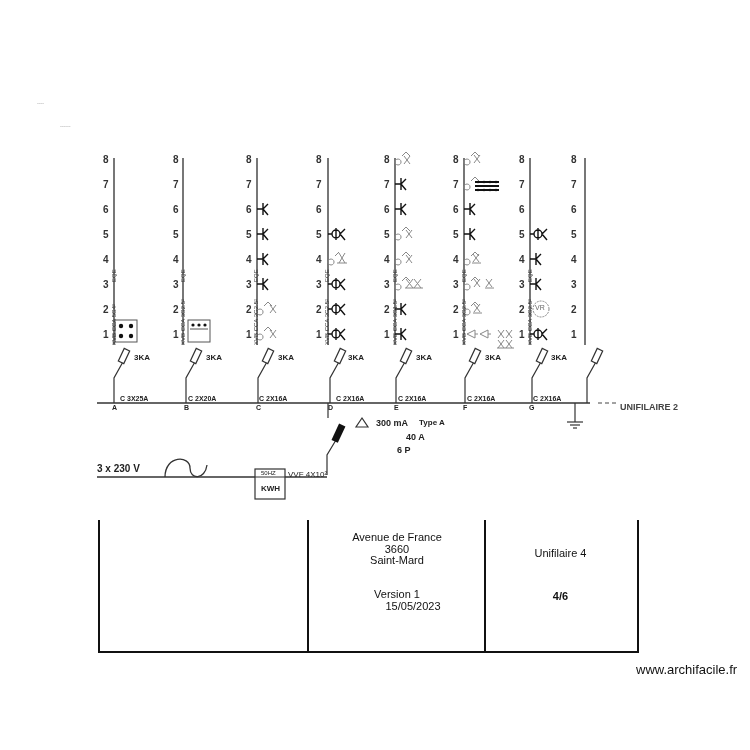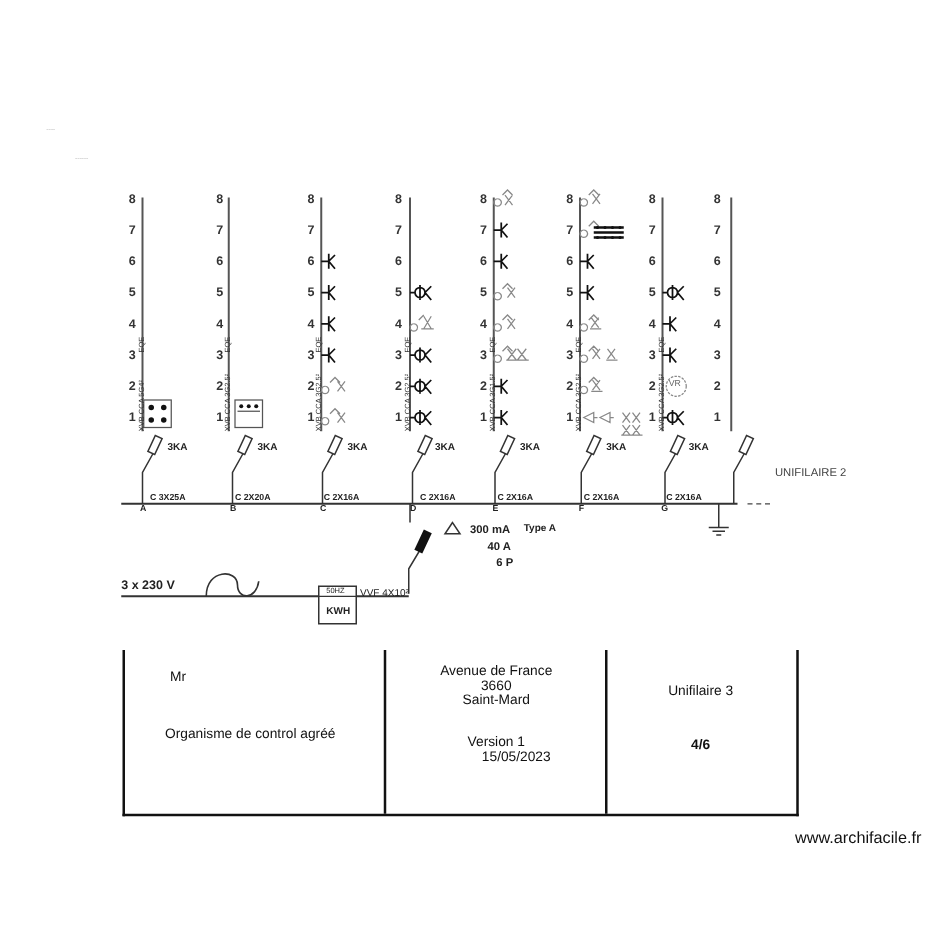--- a/index.html
+++ b/index.html
@@ -264,44 +264,40 @@
   <span class="lbl" style="left:533px;top:395px;font-size:7px">C 2X16A</span>
 
   <span class="lbl" style="left:112px;top:404px;font-size:7px">A</span>
   <span class="lbl" style="left:184px;top:404px;font-size:7px">B</span>
   <span class="lbl" style="left:256px;top:404px;font-size:7px">C</span>
   <span class="lbl" style="left:328px;top:404px;font-size:7px">D</span>
   <span class="lbl" style="left:394px;top:404px;font-size:7px">E</span>
   <span class="lbl" style="left:463px;top:404px;font-size:7px">F</span>
   <span class="lbl" style="left:529px;top:404px;font-size:7px">G</span>
 
-  <span class="lbl" style="left:620px;top:373px;font-weight:normal;font-size:9px;color:#444">UNIFILAIRE 2</span>
+  <span class="lbl" style="left:620px;top:402px;font-weight:bold;font-size:9px;color:#444">UNIFILAIRE 2</span>
 
   <span class="lbl" style="left:376px;top:418px;font-size:9px">300 mA</span>
   <span class="lbl" style="left:419px;top:418px;font-size:8px">Type A</span>
-  <span class="lbl" style="left:390px;top:432px;font-size:9px">40 A</span>
+  <span class="lbl" style="left:406px;top:432px;font-size:9px">40 A</span>
   <span class="lbl" style="left:397px;top:445px;font-size:9px">6 P</span>
 
   <span class="lbl" style="left:97px;top:463px;font-size:10px">3 x 230 V</span>
   <span class="lbl" style="left:261px;top:470px;font-size:6px;font-weight:normal">50HZ</span>
   <span class="lbl" style="left:261px;top:484px;font-size:8px">KWH</span>
   <span class="lbl" style="left:288px;top:470px;font-size:8px;font-weight:normal">VVF 4X10²</span>
 </div>
 
 <div class="title-block">
-  <div class="tb-col" style="left:0;width:208px;">
-    <div class="tb-text" style="left:36px;top:16px;">Mr</div>
-    <div class="tb-text" style="left:32px;top:61px;">Organisme de control agréé</div>
-  </div>
   <div class="tb-col" style="left:207px;width:176px;border-left:2px solid #111;">
     <div class="tb-text" style="left:0;width:176px;top:11px;">Avenue de France</div>
     <div class="tb-text" style="left:0;width:176px;top:23px;">3660</div>
     <div class="tb-text" style="left:0;width:176px;top:34px;">Saint-Mard</div>
     <div class="tb-text" style="left:0;width:176px;top:68px;">Version 1</div>
     <div class="tb-text" style="left:0;width:208px;top:80px;">15/05/2023</div>
   </div>
   <div class="tb-col" style="left:384px;width:149px;border-left:2px solid #111;">
-    <div class="tb-text" style="left:0;width:149px;top:27px;">Unifilaire 3</div>
+    <div class="tb-text" style="left:0;width:149px;top:27px;">Unifilaire 4</div>
     <div class="tb-text" style="left:0;width:149px;top:70px;font-weight:bold;">4/6</div>
   </div>
 </div>
 
 <div class="footer">www.archifacile.fr</div>
 
 </body></html>

